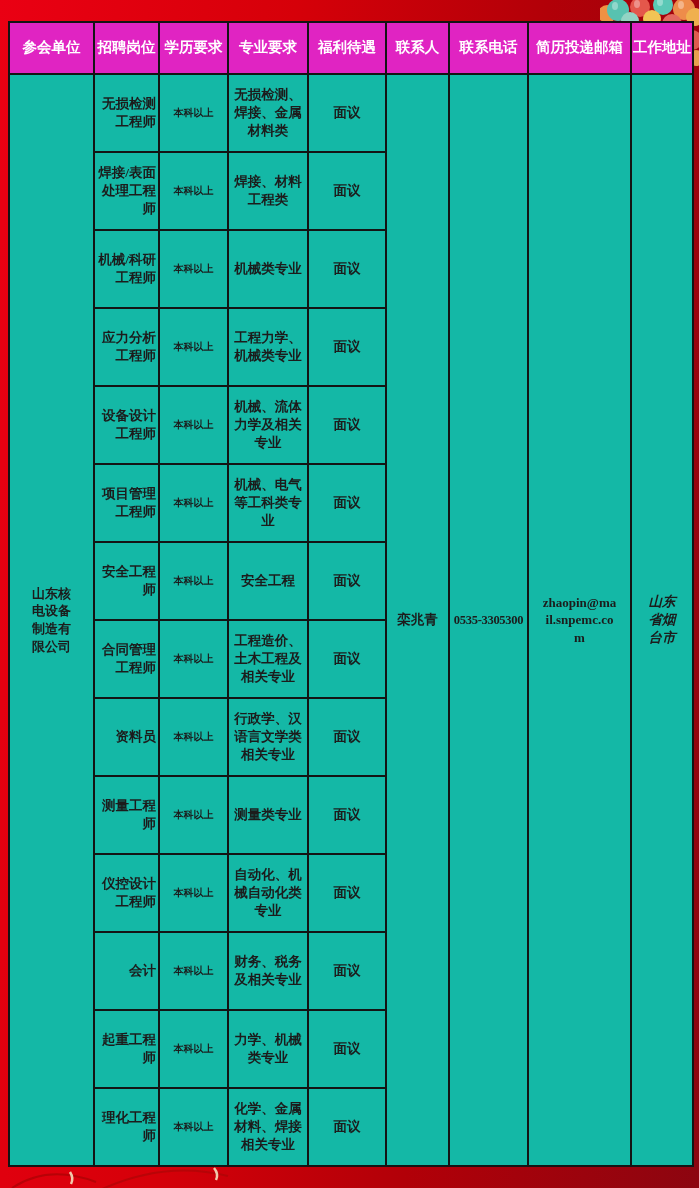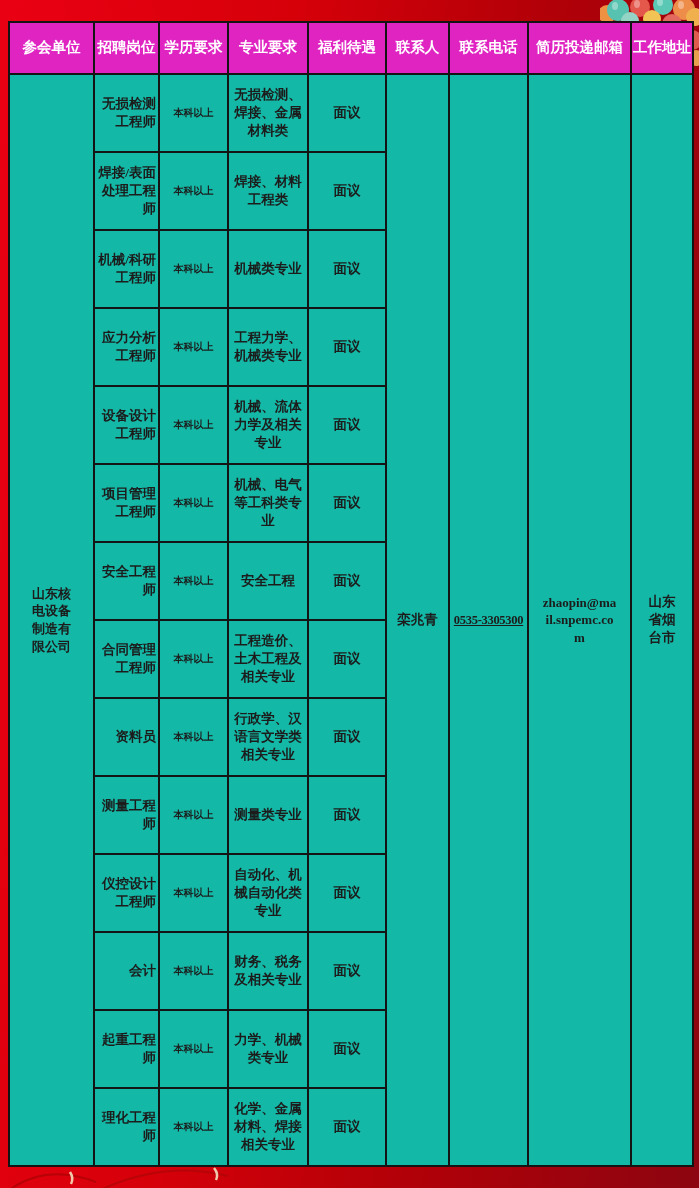--- a/index.html
+++ b/index.html
@@ -27,23 +27,23 @@
     height:50px;font-size:14.5px;padding:0;
   }
   tbody tr{height:78px;}
   tbody td{font-size:13.5px;}
   .cell-company{font-size:13px;padding:17px;}
   .cell-position{font-size:13.5px;text-align:right;}
   .cell-education{font-size:10px;white-space:nowrap;padding:12px;}
   .cell-major{font-size:13.5px;margin-top:40px;}
   .cell-benefits{font-size:13.5px;text-align:center;}
   .cell-contact{font-size:13.5px;}
-  .cell-phone{font-size:12.5px;white-space:nowrap;padding:0;letter-spacing:-0.3px;text-decoration:underline;}
+  .cell-phone{font-size:12.5px;white-space:nowrap;padding:0;letter-spacing:-0.3px;}
   .cell-email{font-size:13px;word-break:break-all;padding:12px;}
-  .cell-location{font-size:13.5px;padding:16px;}
+  .cell-location{font-size:13.5px;padding:16px;font-style:italic;}
 </style>
 </head>
 <body>
 
 <svg class="balloons" width="99" height="72" viewBox="0 0 99 72">
   <circle cx="7" cy="14" r="9" fill="#ef9143"></circle>
   <circle cx="18" cy="10" r="11" fill="#57c2b0"></circle>
   <circle cx="40" cy="7" r="10" fill="#e4574b"></circle>
   <circle cx="63" cy="5" r="10" fill="#5bc8b6"></circle>
   <circle cx="84" cy="9" r="11" fill="#ee8c4a"></circle>

